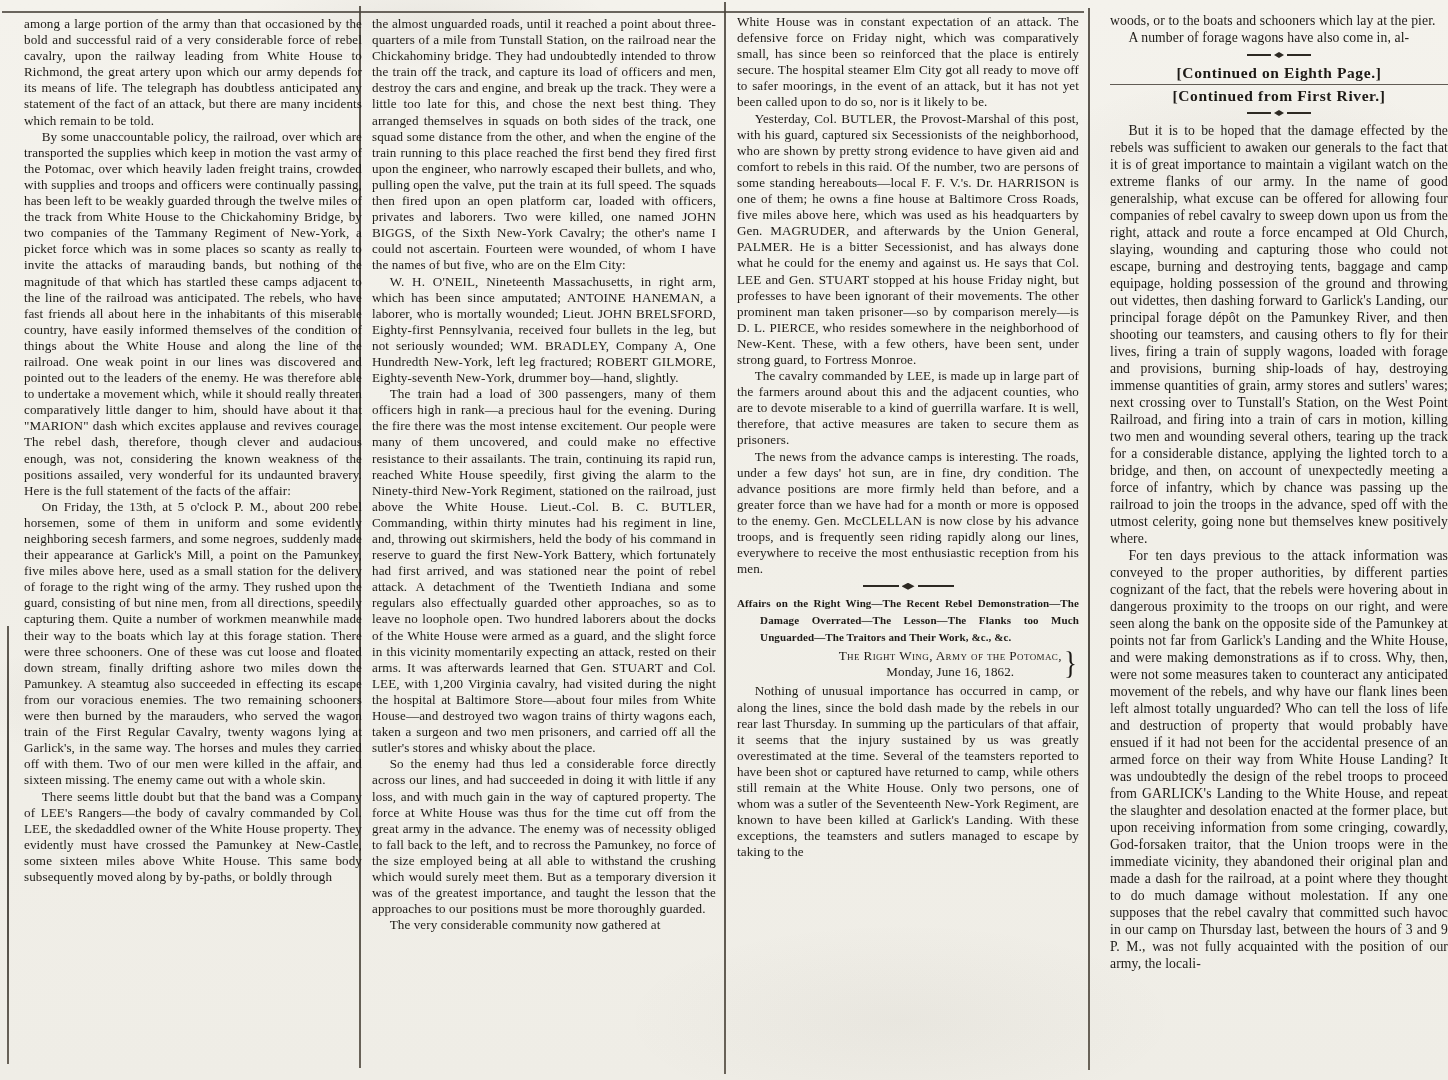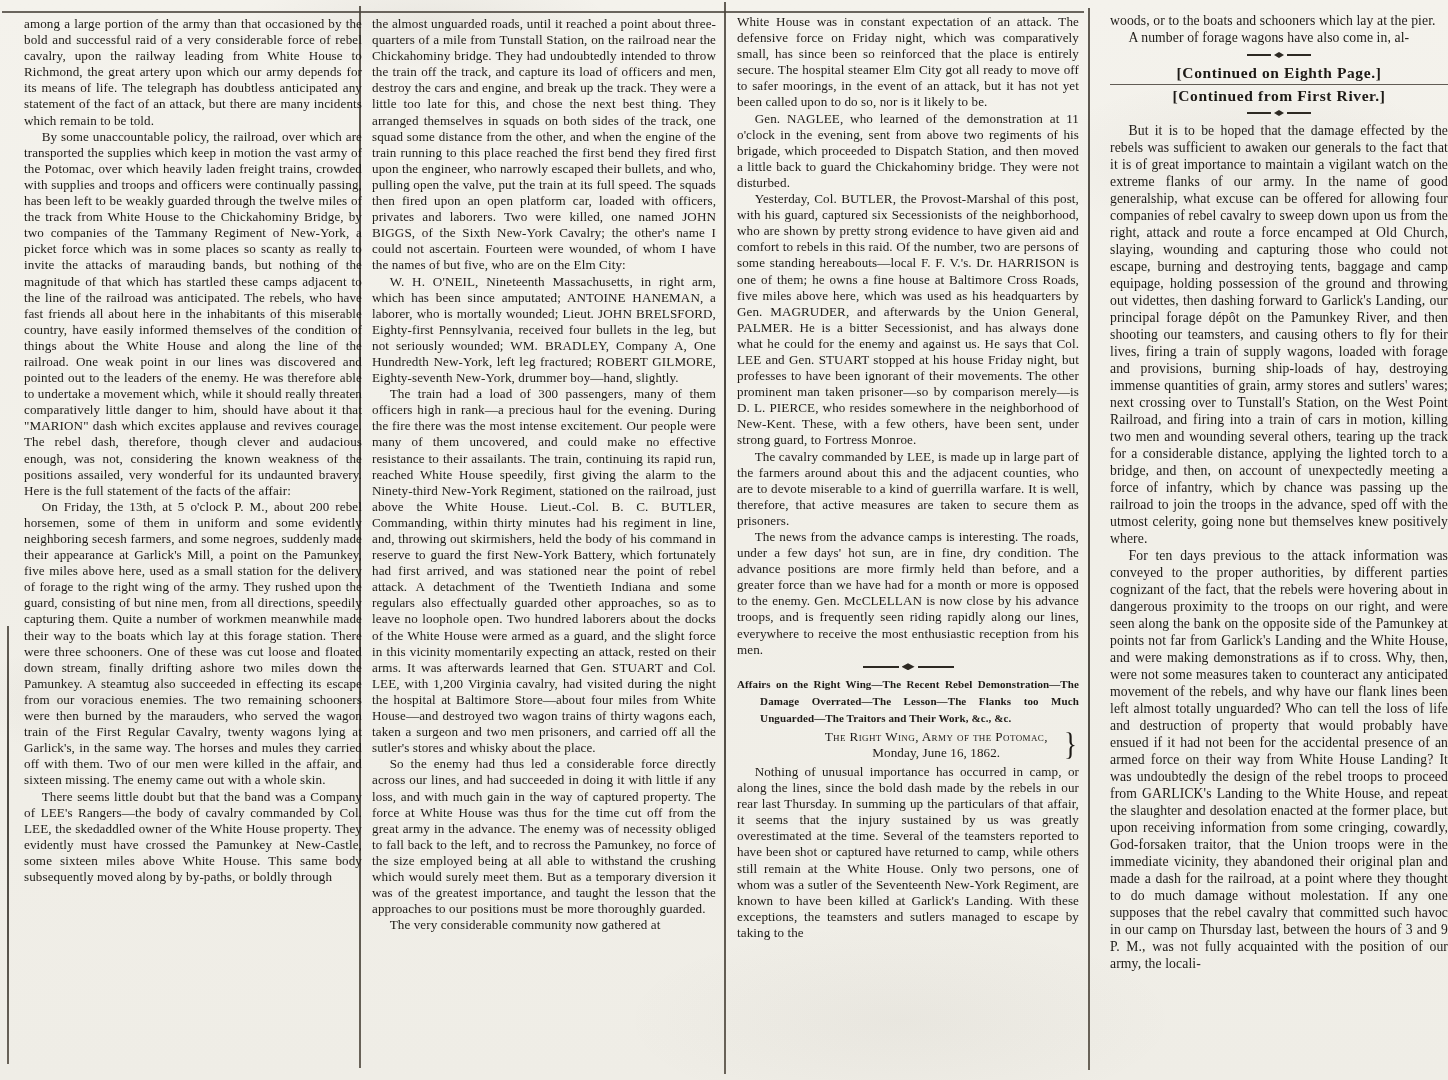--- a/index.html
+++ b/index.html
@@ -56,21 +56,21 @@
     font-weight: bold;
     font-size: 11px;
     line-height: 17px;
     padding-left: 2.1em;
     text-indent: -2.1em;
     margin: 3px 0 2px 0;
     text-align: justify;
   }
   .dateline {
     display: flex; justify-content: flex-end; align-items: center;
-    gap: 16px; margin: 1px 2px 3px 0;
+    gap: 2px; margin: 1px 2px 3px 0;
   }
   .dl-lines { display: flex; flex-direction: column; align-items: center; }
   .dl-line1 { font-variant: small-caps; letter-spacing: 0.4px; }
   .dl-line2 { }
   .dl-brace { font-size: 27px; line-height: 30px; font-weight: 400; transform: scaleY(1.15); }
   .continued {
     text-align: center;
     font-weight: bold;
     font-size: 15.5px;
     letter-spacing: 0.6px;
@@ -111,21 +111,20 @@
     </div>
   <div class="column col-2">
       <p class="para noindent">the almost unguarded roads, until it reached a point about three-quarters of a mile from Tunstall Station, on the railroad near the Chickahominy bridge. They had undoubtedly intended to throw the train off the track, and capture its load of officers and men, destroy the cars and engine, and break up the track. They were a little too late for this, and chose the next best thing. They arranged themselves in squads on both sides of the track, one squad some distance from the other, and when the engine of the train running to this place reached the first bend they fired first upon the engineer, who narrowly escaped their bullets, and who, pulling open the valve, put the train at its full speed. The squads then fired upon an open platform car, loaded with officers, privates and laborers. Two were killed, one named JOHN BIGGS, of the Sixth New-York Cavalry; the other's name I could not ascertain. Fourteen were wounded, of whom I have the names of but five, who are on the Elm City:</p>
       <p class="para">W. H. O'NEIL, Nineteenth Massachusetts, in right arm, which has been since amputated; ANTOINE HANEMAN, a laborer, who is mortally wounded; Lieut. JOHN BRELSFORD, Eighty-first Pennsylvania, received four bullets in the leg, but not seriously wounded; WM. BRADLEY, Company A, One Hundredth New-York, left leg fractured; ROBERT GILMORE, Eighty-seventh New-York, drummer boy—hand, slightly.</p>
       <p class="para">The train had a load of 300 passengers, many of them officers high in rank—a precious haul for the evening. During the fire there was the most intense excitement. Our people were many of them uncovered, and could make no effective resistance to their assailants. The train, continuing its rapid run, reached White House speedily, first giving the alarm to the Ninety-third New-York Regiment, stationed on the railroad, just above the White House. Lieut.-Col. B. C. BUTLER, Commanding, within thirty minutes had his regiment in line, and, throwing out skirmishers, held the body of his command in reserve to guard the first New-York Battery, which fortunately had first arrived, and was stationed near the point of rebel attack. A detachment of the Twentieth Indiana and some regulars also effectually guarded other approaches, so as to leave no loophole open. Two hundred laborers about the docks of the White House were armed as a guard, and the slight force in this vicinity momentarily expecting an attack, rested on their arms. It was afterwards learned that Gen. STUART and Col. LEE, with 1,200 Virginia cavalry, had visited during the night the hospital at Baltimore Store—about four miles from White House—and destroyed two wagon trains of thirty wagons each, taken a surgeon and two men prisoners, and carried off all the sutler's stores and whisky about the place.</p>
       <p class="para">So the enemy had thus led a considerable force directly across our lines, and had succeeded in doing it with little if any loss, and with much gain in the way of captured property. The force at White House was thus for the time cut off from the great army in the advance. The enemy was of necessity obliged to fall back to the left, and to recross the Pamunkey, no force of the size employed being at all able to withstand the crushing which would surely meet them. But as a temporary diversion it was of the greatest importance, and taught the lesson that the approaches to our positions must be more thoroughly guarded.</p>
       <p class="para">The very considerable community now gathered at</p>
     </div>
   <div class="column col-3">
       <p class="para noindent">White House was in constant expectation of an attack. The defensive force on Friday night, which was comparatively small, has since been so reinforced that the place is entirely secure. The hospital steamer Elm City got all ready to move off to safer moorings, in the event of an attack, but it has not yet been called upon to do so, nor is it likely to be.</p>
-      <p class="para">Gen. NAGLEE, who learned of the demonstration at 11 o'clock in the evening, sent from above two regiments of his brigade, which proceeded to Dispatch Station, and then moved a little back to guard the Chickahominy bridge. They were not disturbed.</p>
       <p class="para">Yesterday, Col. BUTLER, the Provost-Marshal of this post, with his guard, captured six Secessionists of the neighborhood, who are shown by pretty strong evidence to have given aid and comfort to rebels in this raid. Of the number, two are persons of some standing hereabouts—local F. F. V.'s. Dr. HARRISON is one of them; he owns a fine house at Baltimore Cross Roads, five miles above here, which was used as his headquarters by Gen. MAGRUDER, and afterwards by the Union General, PALMER. He is a bitter Secessionist, and has always done what he could for the enemy and against us. He says that Col. LEE and Gen. STUART stopped at his house Friday night, but professes to have been ignorant of their movements. The other prominent man taken prisoner—so by comparison merely—is D. L. PIERCE, who resides somewhere in the neighborhood of New-Kent. These, with a few others, have been sent, under strong guard, to Fortress Monroe.</p>
       <p class="para">The cavalry commanded by LEE, is made up in large part of the farmers around about this and the adjacent counties, who are to devote miserable to a kind of guerrilla warfare. It is well, therefore, that active measures are taken to secure them as prisoners.</p>
       <p class="para">The news from the advance camps is interesting. The roads, under a few days' hot sun, are in fine, dry condition. The advance positions are more firmly held than before, and a greater force than we have had for a month or more is opposed to the enemy. Gen. McCLELLAN is now close by his advance troops, and is frequently seen riding rapidly along our lines, everywhere to receive the most enthusiastic reception from his men.</p>
       <div class="ornament">
         <span class="orn-bar"></span>
         <span class="orn-dia"></span>
         <span class="orn-bar"></span>
       </div>
       <div class="headline">Affairs on the Right Wing—The Recent Rebel Demonstration—The Damage Overrated—The Lesson—The Flanks too Much Unguarded—The Traitors and Their Work, &amp;c., &amp;c.</div>
       <div class="dateline">

